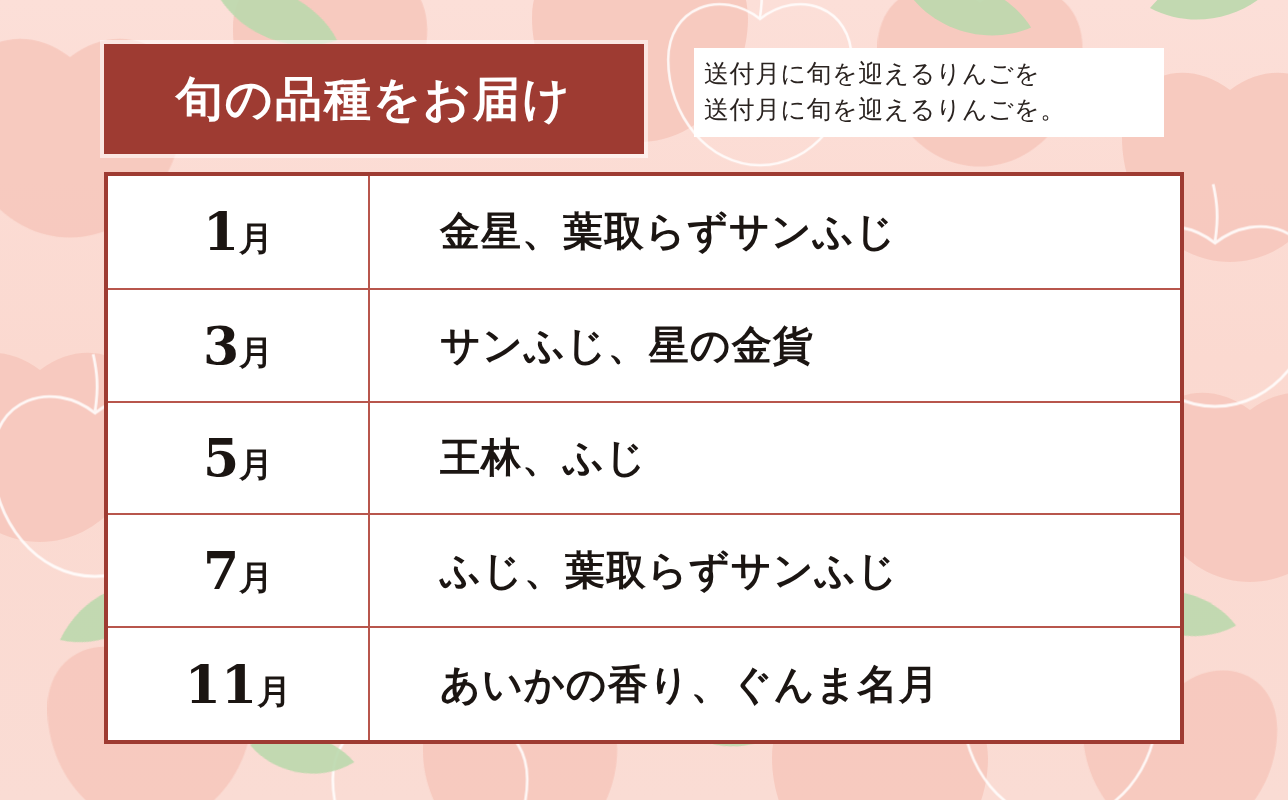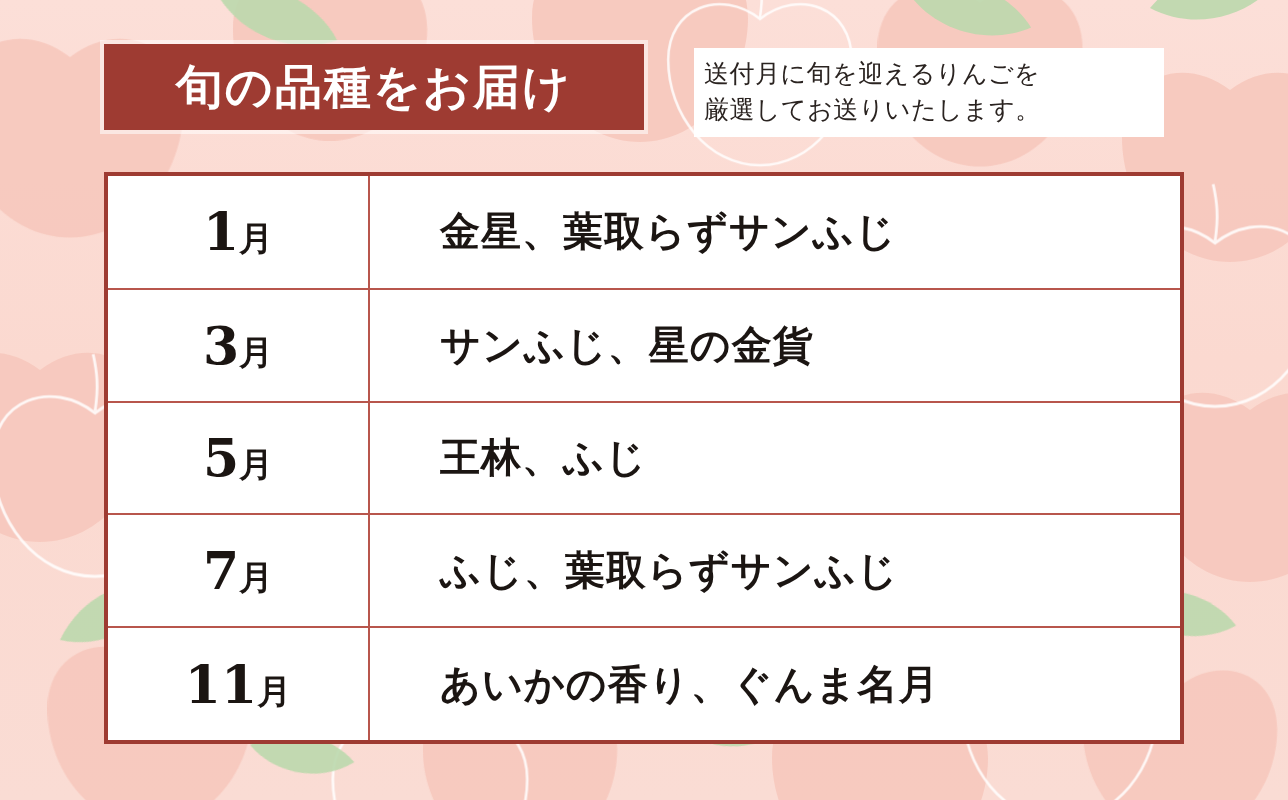--- a/index.html
+++ b/index.html
@@ -35,21 +35,21 @@
     width: 1288px;
     height: 800px;
   }
 
   
   .title-ribbon {
     position: absolute;
     left: 104px;
     top: 44px;
     width: 540px;
-    height: 86px;
+    height: 110px;
     background: #9e3b32;
     display: flex;
     align-items: center;
     justify-content: center;
     box-shadow: 0 0 0 4px rgba(255,255,255,0.55);
   }
   .title-ribbon .txt {
     color: #ffffff;
     font-size: 47px;
     font-weight: bold;
@@ -185,21 +185,21 @@
       <use href="#leaf-shape" transform="translate(250,745) rotate(12) scale(0.8)"></use>
     </g>
   </svg>
 
   <div class="title-ribbon">
     <span class="txt">旬の品種をお届け</span>
   </div>
 
   <div class="subtitle">
     <div class="line">送付月に旬を迎えるりんごを</div>
-    <div class="line">厳選してお送りいたします。</div>
+    <div class="line">送付月に旬を迎えるりんごを。</div>
   </div>
 
   <div class="table-wrap">
     <table class="schedule">
       <tbody>
         <tr>
           <td class="month">
             <span class="num">1</span><span class="unit">月</span>
           </td>
           <td class="variety">金星、葉取らずサンふじ</td>

